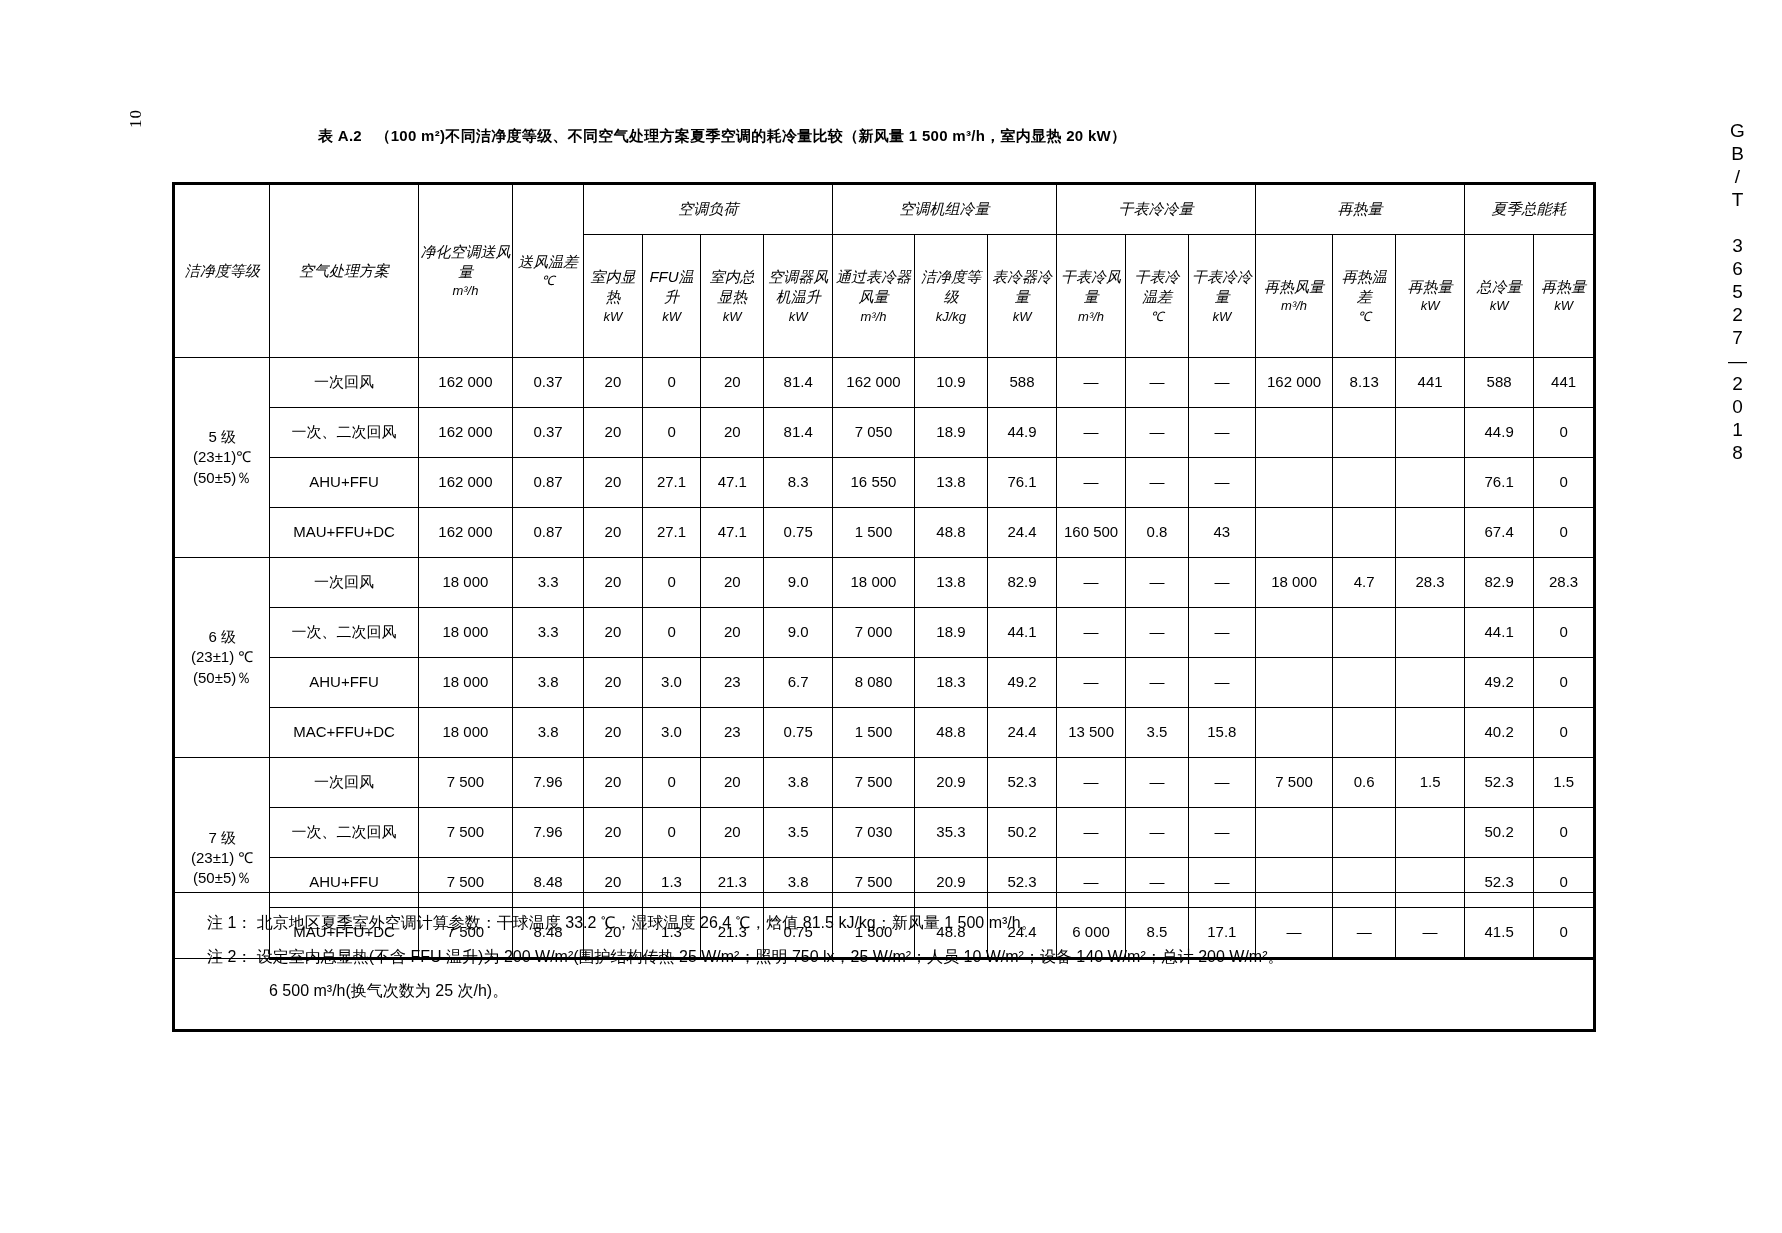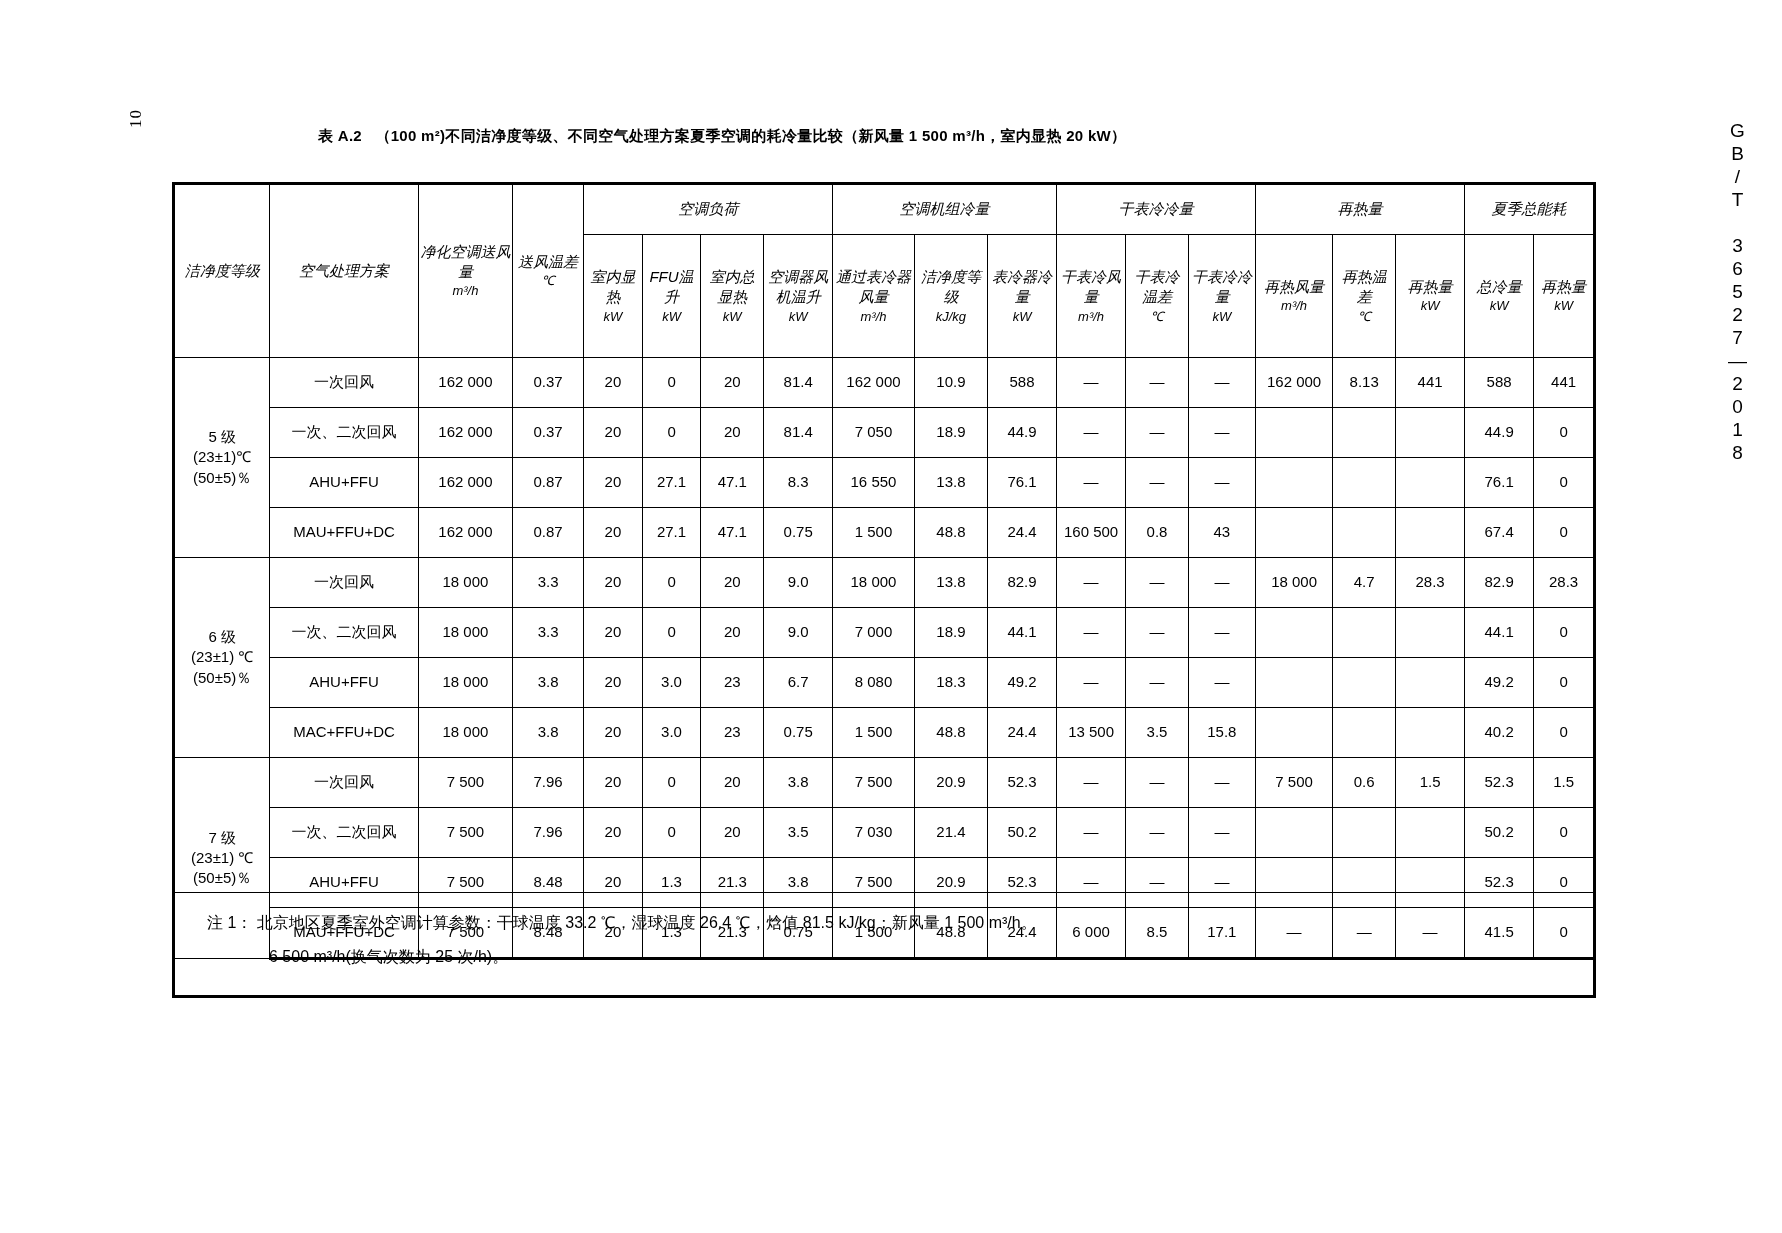--- a/index.html
+++ b/index.html
@@ -428,21 +428,21 @@
         </tr>
         <tr>
           <td class="scheme cellh">一次、二次回风</td>
           <td>7 500</td>
           <td>7.96</td>
           <td>20</td>
           <td>0</td>
           <td>20</td>
           <td>3.5</td>
           <td>7 030</td>
-          <td>21.4</td>
+          <td>35.3</td>
           <td>50.2</td>
           <td>—</td>
           <td>—</td>
           <td>—</td>
           <td></td>
           <td></td>
           <td></td>
           <td>50.2</td>
           <td class="outer-right">0</td>
         </tr>
@@ -485,16 +485,17 @@
           <td class="outer-bottom">—</td>
           <td class="outer-bottom">41.5</td>
           <td class="outer-right outer-bottom">0</td>
         </tr>
       </tbody>
     </table>
   </div>
 
   <div class="notes">
     <p class="note-line">注 1： 北京地区夏季室外空调计算参数：干球温度 33.2 ℃，湿球温度 26.4 ℃，焓值 81.5 kJ/kg；新风量 1 500 m³/h。</p>
+    <p class="note-line">注 2： 设定室内总显热(不含 FFU 温升)为 200 W/m²(围护结构传热 25 W/m²；照明 750 lx，25 W/m²；人员 10 W/m²；设备 140 W/m²；总计 200 W/m²。</p>
     <p class="note-sub">6 500 m³/h(换气次数为 25 次/h)。</p>
   </div>
 
 </div>
 
 </body></html>

